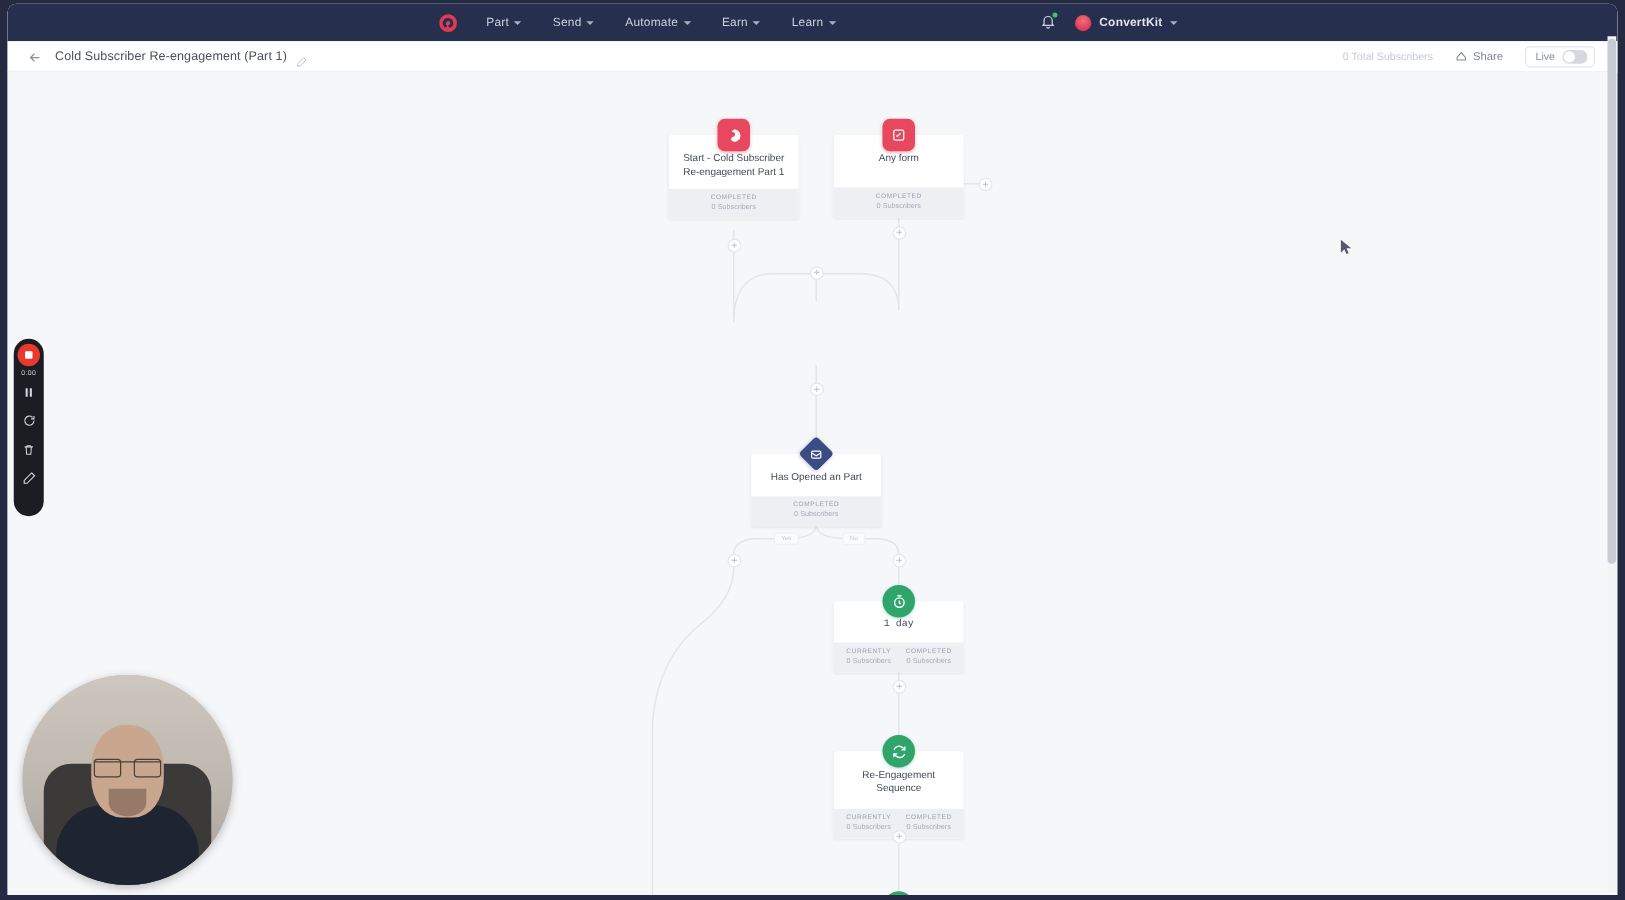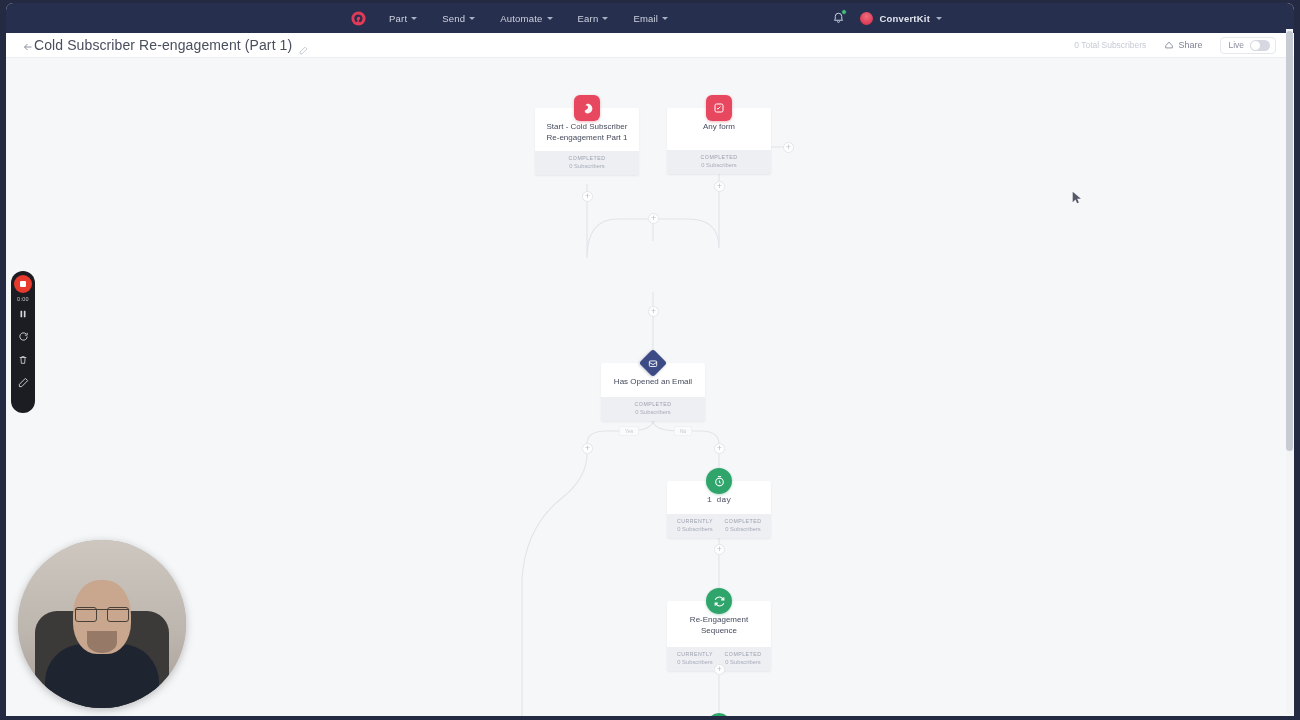--- a/index.html
+++ b/index.html
@@ -43,21 +43,21 @@
   #avatar { width: 13px; height: 13px; border-radius: 50%; background: radial-gradient(circle at 50% 35%, #f06e7f 0%, #e0415a 60%, #c7304a 100%); }
   #account-name { color: #e2e5ee; font-size: 9.5px; font-weight: bold; letter-spacing: .2px; }
 
   
   #subheader {
     position: absolute; left: 0; top: 30px; right: 0; height: 25px;
     background: #ffffff; border-bottom: 1px solid #eceef2;
     display: flex; align-items: center;
   }
   #back-arrow { margin-left: 16px; width: 12px; height: 12px; cursor: pointer; color: #8a90a0; }
-  #flow-title { font-size: 14px; color: #4a4f5e; letter-spacing: .1px; }
+  #flow-title { margin-left: 10px; font-size: 10px; color: #4a4f5e; letter-spacing: .1px; }
   #edit-pencil { margin-left: 7px; width: 9px; height: 9px; cursor: pointer; color: #b5bac6;}
   #subheader-right { position: absolute; right: 18px; display: flex; align-items: center; gap: 18px; }
   #total-subs { font-size: 8.5px; color: #c6cad4; }
   #share-btn { display: flex; align-items: flex-end; gap: 4px; font-size: 9px; color: #7d8393; cursor: pointer; }
   #live-box { display: flex; align-items: center; gap: 6px; border: 1px solid #e6e8ee; border-radius: 4px; padding: 2px 5px 2px 7px; cursor: pointer;}
   #live-label { font-size: 8.5px; color: #8a90a0; }
   #live-toggle { width: 20px; height: 11px; border-radius: 6px; background: #d5d8e0; position: relative; }
   #live-knob { position: absolute; left: 1px; top: 1px; width: 9px; height: 9px; border-radius: 50%; background: #fff; }
 
   
@@ -159,21 +159,21 @@
       </div>
       <div class="nav-item">
         <span>Automate</span>
         <span class="chev"></span>
       </div>
       <div class="nav-item">
         <span>Earn</span>
         <span class="chev"></span>
       </div>
       <div class="nav-item">
-        <span>Email</span>
+        <span>Learn</span>
         <span class="chev"></span>
       </div>
     </div>
 
     <div id="topbar-right">
       <div id="bell-wrap">
         <svg viewBox="0 0 24 24" width="13" height="14" fill="none" stroke="#cfd3e0" stroke-width="1.8">
           <path d="M18 16v-5a6 6 0 1 0-12 0v5l-1.5 2h15L18 16z"></path>
           <path d="M10 20a2 2 0 0 0 4 0"></path>
         </svg>
@@ -288,21 +288,21 @@
 
     <div class="node" style="left:595px; top:305px;">
       <div class="node-icon">
         <div class="icon-diamond">
           <svg viewBox="0 0 24 24" width="11" height="11" fill="none" stroke="#fff" stroke-width="2">
             <rect x="4" y="6" width="16" height="12" rx="2"></rect>
                 <path d="M4 9l8 5 8-5"></path>
           </svg>
         </div>
       </div>
-      <div class="node-title" style="padding-bottom:9px;">Has Opened an Email</div>
+      <div class="node-title" style="padding-bottom:9px;">Has Opened an Part</div>
       <div class="node-foot">
         <div class="foot-col">
           <div class="foot-label">COMPLETED</div>
           <div class="foot-value">0 Subscribers</div>
         </div>
       </div>
     </div>
 
     <div class="node" style="left:661px; top:423px;">
       <div class="node-icon">

